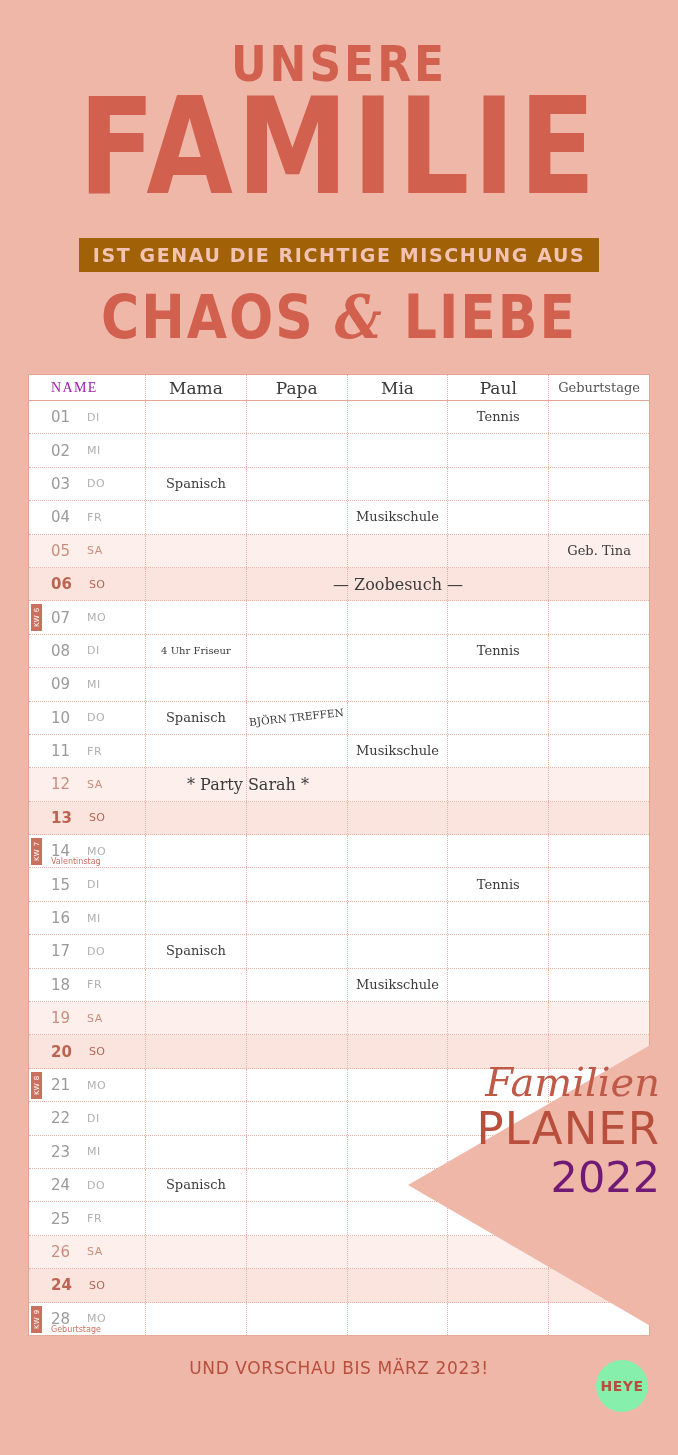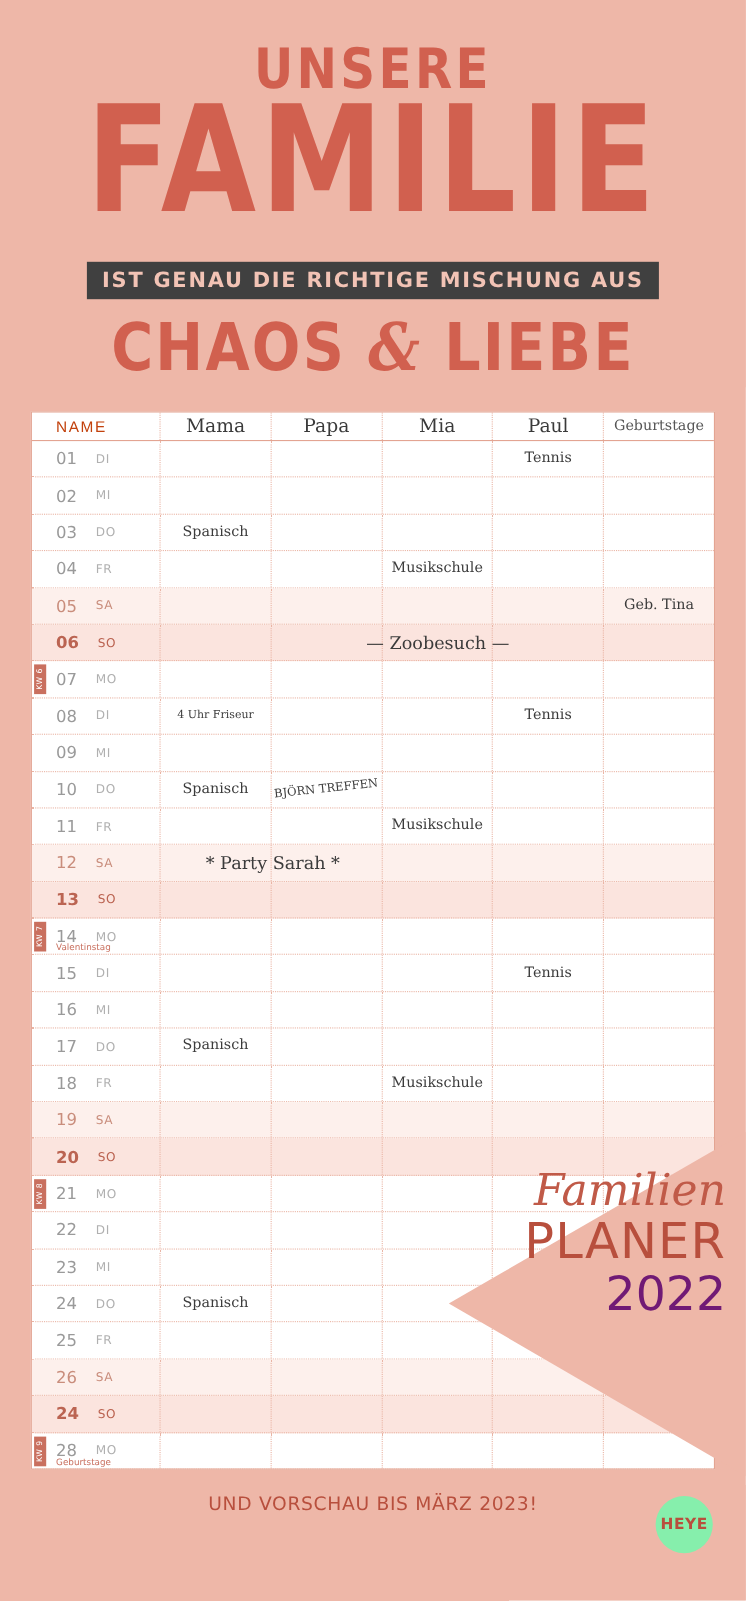--- a/index.html
+++ b/index.html
@@ -47,21 +47,21 @@
     color: #d1604f;
     font-family: "DejaVu Sans", sans-serif;
     transform: scaleY(1.2);
   }
   .h-band {
     position: absolute;
     top: 238px;
     left: 79px;
     width: 520px;
     height: 34px;
-    background: #404040;
+    background: #a16207;
     color: #f2c3b5;
     font-size: 19px;
     font-weight: bold;
     letter-spacing: 1.6px;
     line-height: 34px;
     font-family: "DejaVu Sans", sans-serif;
   }
   .h-chaos {
     position: absolute;
     top: 286px;
@@ -120,22 +120,22 @@
     display: flex;
     align-items: center;
     justify-content: center;
     position: relative;
   }
   .c-col.last { border-right: none; }
 
   .hdr-name {
     font-size: 14px;
     letter-spacing: 1.4px;
-    color: #c2410c;
-    font-family: Liberation Sans, sans-serif;
+    color: #a21caf;
+    font-family: Liberation Serif, serif;
   }
   .hdr-col {
     font-size: 17px;
     color: #3a3a3a;
     font-family: "DejaVu Serif", serif;
   }
   .hdr-col.small { font-size: 13px; color: #555; }
 
   .dnum {
     font-size: 15px;

